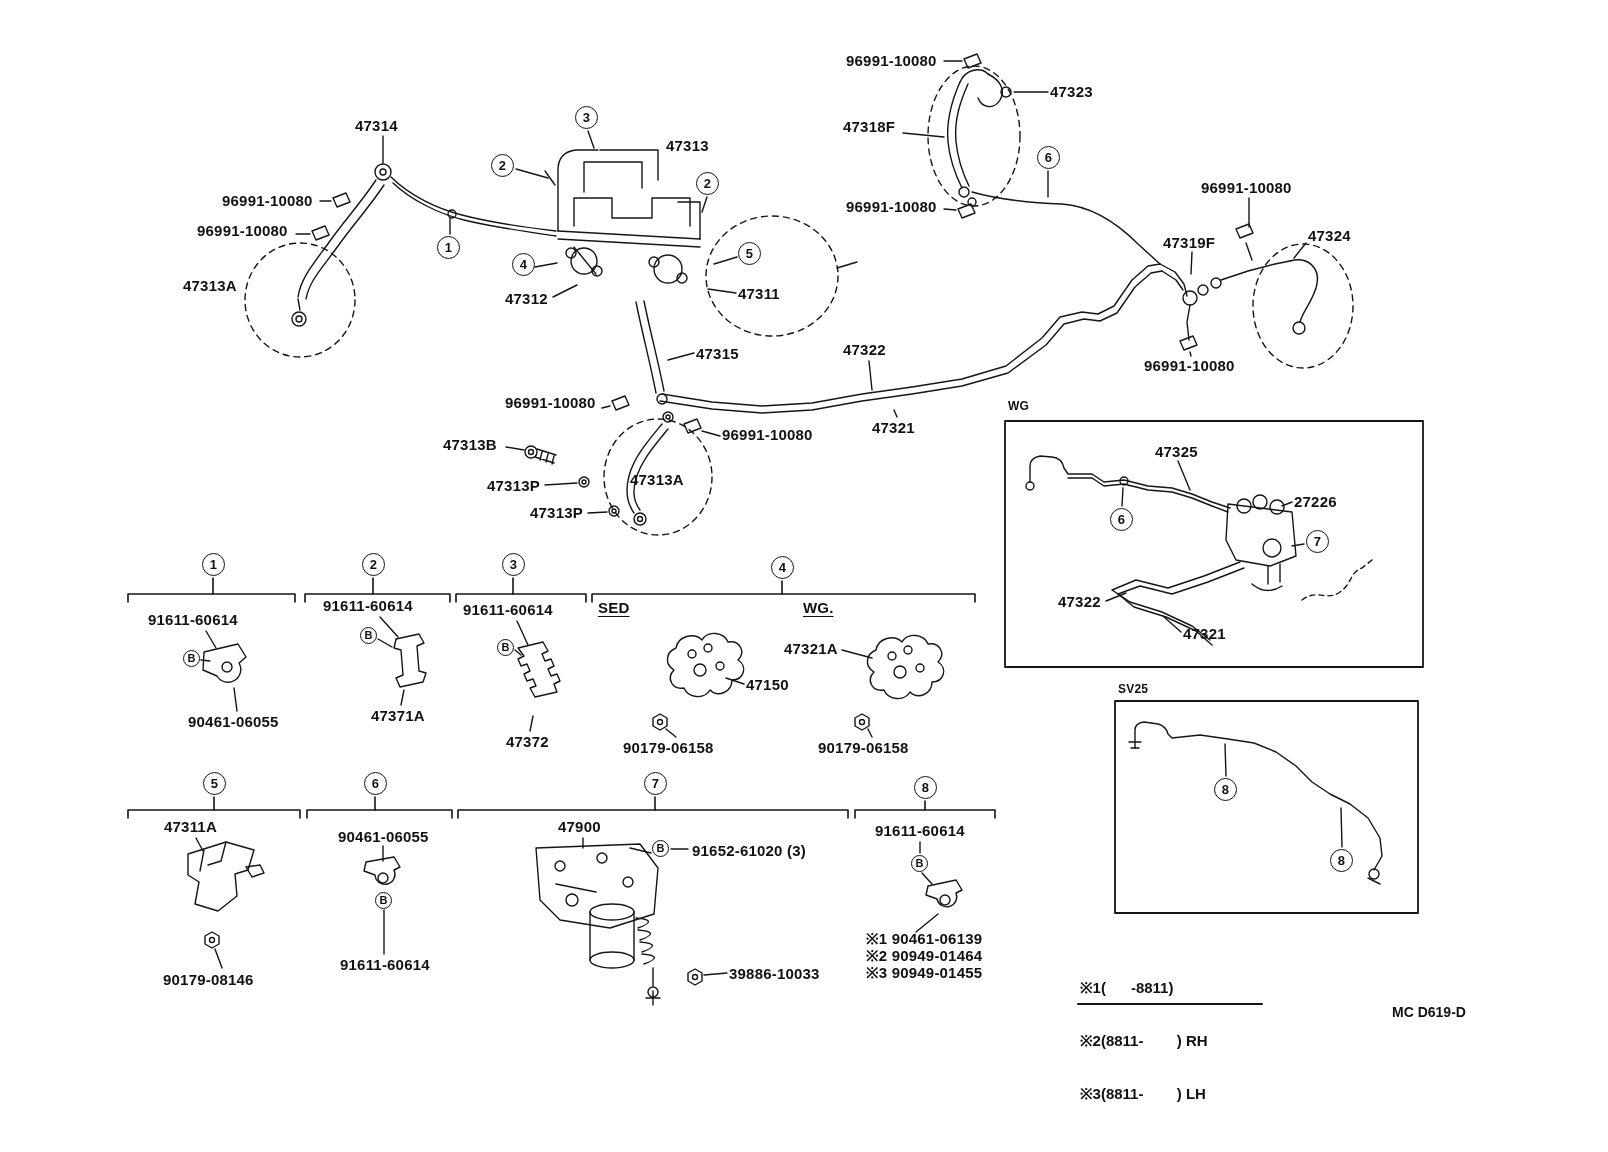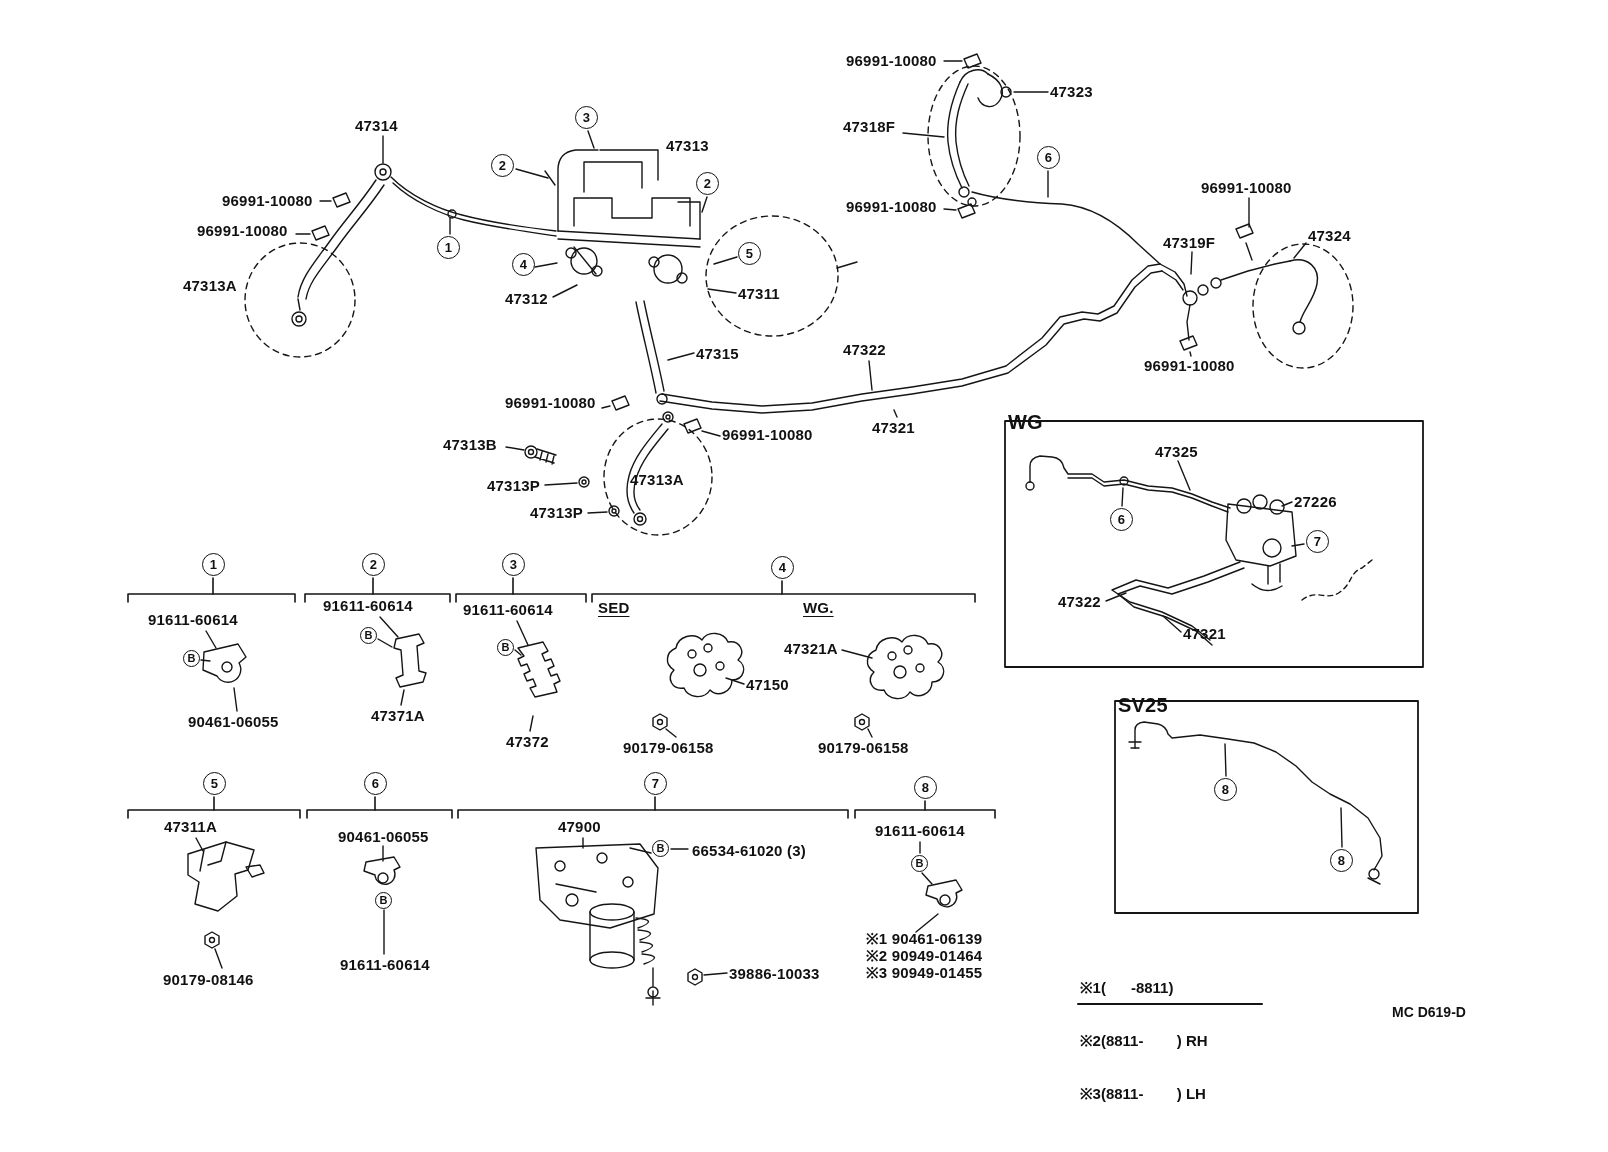--- a/index.html
+++ b/index.html
@@ -8,21 +8,21 @@
   #linework{position:absolute;left:0;top:0;}
   #callouts{position:absolute;left:0;top:0;width:100%;height:100%;}
   .callout{position:absolute;font-weight:700;font-size:15px;line-height:17px;
            white-space:nowrap;letter-spacing:.2px;box-sizing:border-box;}
   .callout.num{width:23px;height:23px;border:1.8px solid #111;border-radius:50%;
            display:flex;align-items:center;justify-content:center;font-size:13px;
            background:#fff;line-height:1;}
   .callout.b{width:17px;height:17px;border:1.5px solid #111;border-radius:50%;
            display:flex;align-items:center;justify-content:center;font-size:11px;
            background:#fff;line-height:1;}
-  .callout.inset{font-size:20px;margin-top:16px;}
+  .callout.inset{font-size:12px;}
   .callout.underline{text-decoration:underline;text-underline-offset:3px;}
   .legend{position:absolute;left:1080px;top:944px;font-weight:700;font-size:15px;
           white-space:pre;}
   .legend .row{line-height:19px;}
   .drawing-code{position:absolute;left:1392px;top:1004px;font-weight:700;font-size:14px;text-align:right;}
 </style>
 </head>
 <body>
 
 <div id="stage">
@@ -359,21 +359,21 @@
       <div class="callout num" style="left: 364px; top: 772px;">6</div>
       <div class="callout num" style="left: 644px; top: 772px;">7</div>
       <div class="callout num" style="left: 914px; top: 776px;">8</div>
       <div class="callout" style="left: 164px; top: 818px;">47311A</div>
       <div class="callout" style="left: 163px; top: 971px;">90179-08146</div>
       <div class="callout" style="left: 338px; top: 828px;">90461-06055</div>
       <div class="callout b" style="left: 375px; top: 892px;">B</div>
       <div class="callout" style="left: 340px; top: 956px;">91611-60614</div>
       <div class="callout" style="left: 558px; top: 818px;">47900</div>
       <div class="callout b" style="left: 652px; top: 840px;">B</div>
-      <div class="callout" style="left: 692px; top: 842px;">66534-61020 (3)</div>
+      <div class="callout" style="left: 692px; top: 842px;">91652-61020 (3)</div>
       <div class="callout" style="left: 729px; top: 965px;">39886-10033</div>
       <div class="callout" style="left: 875px; top: 822px;">91611-60614</div>
       <div class="callout b" style="left: 911px; top: 855px;">B</div>
       <div class="callout" style="left: 866px; top: 930px;">※1 90461-06139</div>
       <div class="callout" style="left: 866px; top: 947px;">※2 90949-01464</div>
       <div class="callout" style="left: 866px; top: 964px;">※3 90949-01455</div>
       <div class="callout inset" style="left: 1118px; top: 681px;">SV25</div>
       <div class="callout num" style="left: 1214px; top: 778px;">8</div>
       <div class="callout num" style="left: 1330px; top: 849px;">8</div>
     </div>

